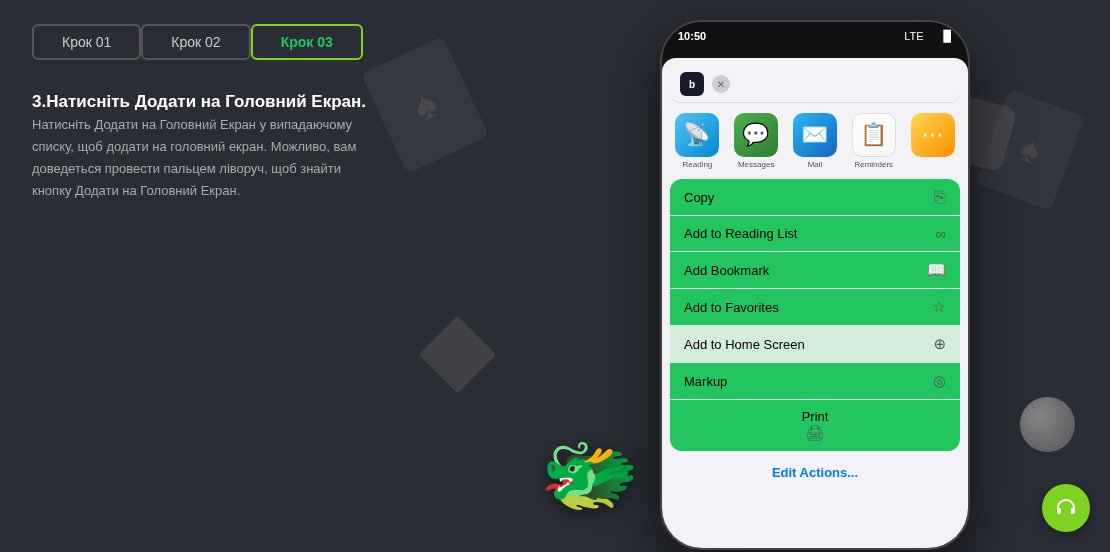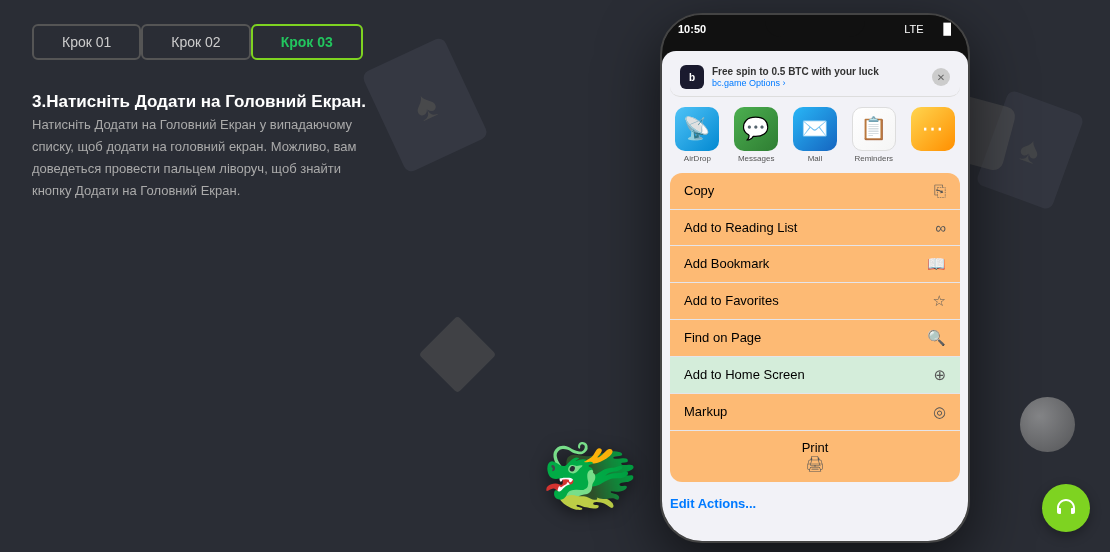--- a/index.html
+++ b/index.html
@@ -133,21 +133,21 @@
       bottom: 30px;
       left: 540px;
       font-size: 80px;
       z-index: 3;
       filter: drop-shadow(0 4px 8px rgba(0,0,0,0.5));
     }
 
     
     .phone-wrapper {
       position: absolute;
-      top: 13px;
+      top: 20px;
       left: 660px;
       width: 310px;
       height: 530px;
       z-index: 5;
     }
     .phone-frame {
       width: 100%;
       height: 100%;
       background: #111;
       border-radius: 42px;
@@ -284,21 +284,21 @@
     }
     .airdrop-icon { background: linear-gradient(135deg, #4fc3f7, #0288d1); color: white; }
     .messages-icon { background: linear-gradient(135deg, #4caf50, #2e7d32); color: white; }
     .mail-icon { background: linear-gradient(135deg, #29b6f6, #1565c0); color: white; }
     .reminders-icon { background: linear-gradient(135deg, #fff, #f5f5f5); border: 1px solid #ddd; }
     .extra-icon { background: linear-gradient(135deg, #ffd54f, #ff8f00); color: white; }
 
     
     .menu-list {
       margin: 6px 8px;
-      background: #fdba74;
+      background: #22c55e;
       border-radius: 12px;
       overflow: hidden;
     }
     .menu-item {
       display: flex;
       align-items: center;
       justify-content: space-between;
       padding: 9px 14px;
       border-bottom: 1px solid #e5e5ea;
       cursor: pointer;
@@ -311,20 +311,21 @@
     .menu-item-text {
       font-size: 13px;
       color: #000;
     }
     .menu-item-icon {
       font-size: 15px;
       color: #555;
     }
 
     .edit-actions {
+      text-align: center;
       padding: 8px;
       color: #007aff;
       font-size: 13px;
       font-weight: 600;
       cursor: pointer;
     }
 
     
     .support-btn {
       position: absolute;
@@ -377,31 +378,27 @@
       <div class="phone-status">
         <span>LTE</span>
         <span>▉</span>
       </div>
     </div>
 
     <div class="share-sheet">
 
       <div class="notification-bar">
         <div class="notif-icon">b</div>
-        <div class="notif-text">
-          <div class="notif-title">Free spin to 0.5 BTC with your luck</div>
-          <div class="notif-sub">bc.game  Options  ›</div>
-        </div>
         <div class="notif-close">✕</div>
       </div>
 
       <div class="app-icons-row">
         <div class="app-icon-item">
           <div class="app-icon-circle airdrop-icon">📡</div>
-          <span class="app-icon-label">AirDrop</span>
+          <span class="app-icon-label">Reading</span>
         </div>
         <div class="app-icon-item">
           <div class="app-icon-circle messages-icon">💬</div>
           <span class="app-icon-label">Messages</span>
         </div>
         <div class="app-icon-item">
           <div class="app-icon-circle mail-icon">✉️</div>
           <span class="app-icon-label">Mail</span>
         </div>
         <div class="app-icon-item">
@@ -423,24 +420,20 @@
           <span class="menu-item-text">Add to Reading List</span>
           <span class="menu-item-icon">∞</span>
         </div>
         <div class="menu-item">
           <span class="menu-item-text">Add Bookmark</span>
           <span class="menu-item-icon">📖</span>
         </div>
         <div class="menu-item">
           <span class="menu-item-text">Add to Favorites</span>
           <span class="menu-item-icon">☆</span>
-        </div>
-        <div class="menu-item">
-          <span class="menu-item-text">Find on Page</span>
-          <span class="menu-item-icon">🔍</span>
         </div>
         <div class="menu-item highlighted">
           <span class="menu-item-text">Add to Home Screen</span>
           <span class="menu-item-icon">⊕</span>
         </div>
         <div class="menu-item">
           <span class="menu-item-text">Markup</span>
           <span class="menu-item-icon">◎</span>
         </div>
         <div class="menu-item">

